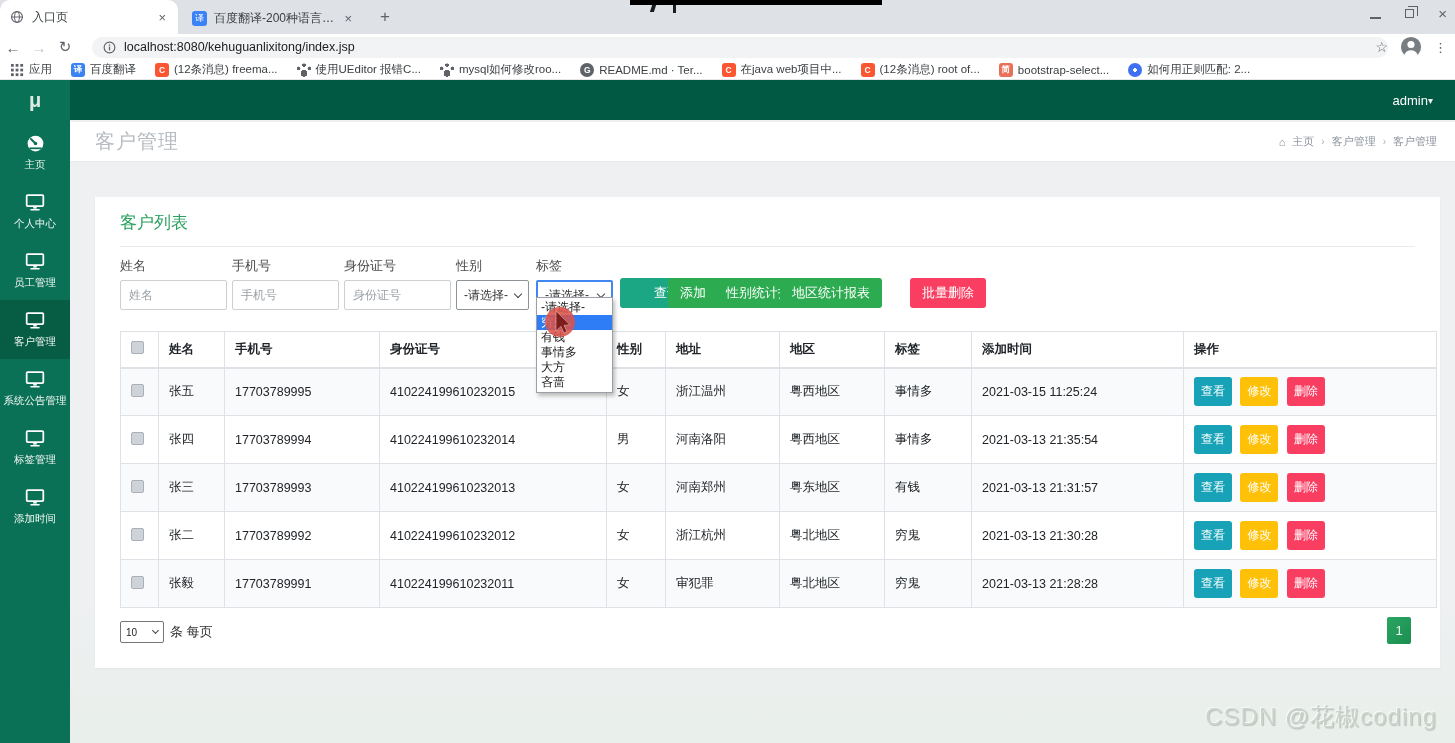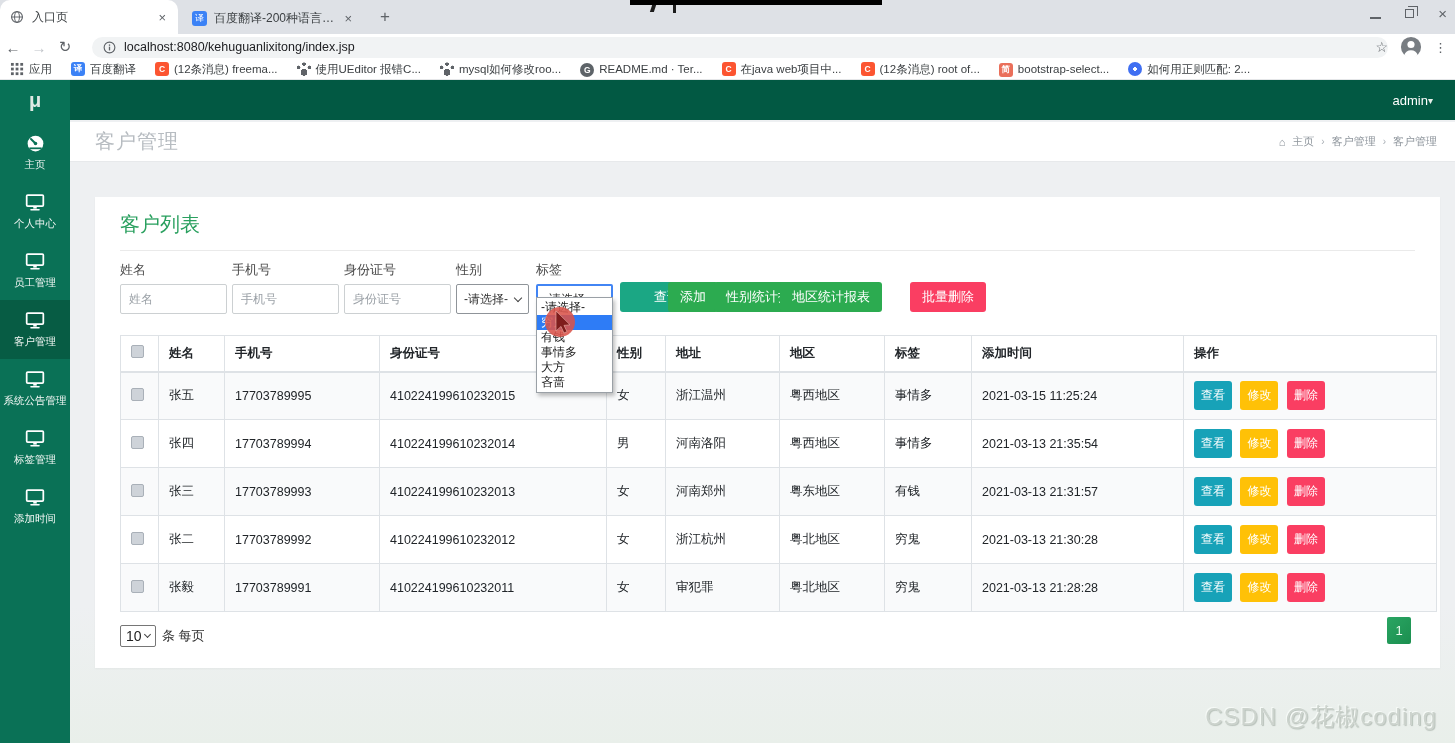--- a/index.html
+++ b/index.html
@@ -34,21 +34,21 @@
   .nav-ic.disabled { color:#c0c4c9; }
   .omnibox { position:absolute; left:92px; top:2.5px; width:1296px; height:21px; border-radius:11px;
     background:#f1f3f4; display:flex; align-items:center; gap:8px; padding:0 11px; }
   .url { font-size:12.5px; color:#202124; }
   .tb-right { position:absolute; right:8px; top:0; height:26px; display:flex; align-items:center; gap:12px; }
   .star { font-size:14px; color:#5f6368; }
   .dots { font-size:13px; color:#5f6368; letter-spacing:0; }
 
   .bookmarks { position:absolute; left:0; top:60px; width:1455px; height:20px; background:#fff;
     border-bottom:1px solid #e4e6e8; display:flex; align-items:center; padding:0 10px; }
-  .bm { display:flex; align-items:flex-start; gap:5px; margin-right:19px; font-size:11.5px; color:#3c4043; white-space:nowrap; }
+  .bm { display:flex; align-items:center; gap:5px; margin-right:19px; font-size:11.5px; color:#3c4043; white-space:nowrap; }
   .bm-ico { width:14px; height:14px; border-radius:3px; display:flex; align-items:center; justify-content:center;
     font-size:8.5px; font-weight:bold; color:#fff; flex:0 0 auto; }
   .bm-ico.icon-grid { background:transparent; border-radius:0;
     background-image:radial-gradient(circle,#5f6368 1.4px,transparent 1.6px); background-size:4.7px 4.7px; }
   .bm-ico.icon-translate { background:#3b82f6; }
   .bm-ico.icon-csdn { background:#fc5531; }
   .bm-ico.icon-paw { background:transparent;
     background-image:radial-gradient(circle at 50% 74%,#5f6368 3.3px,transparent 3.5px),
       radial-gradient(circle at 12% 38%,#5f6368 1.7px,transparent 1.9px),
       radial-gradient(circle at 50% 16%,#5f6368 1.7px,transparent 1.9px),
@@ -80,21 +80,21 @@
   .content { position:absolute; left:70px; top:120px; width:1385px; height:623px;
     background:linear-gradient(to bottom,#eef0f2 0%,#eef0f2 78%,#e9efea 100%); }
   .page-header { position:absolute; left:0; top:2px; width:1385px; height:40px; background:#fff;
     border-bottom:1px solid #e7e9eb; display:flex; align-items:center; }
   .page-title { margin-left:25px; font-size:20px; color:#b7bcc1; letter-spacing:1px; }
   .breadcrumb { position:absolute; right:18px; font-size:11px; color:#8e959c; display:flex; gap:7px; align-items:center; }
   .crumb-sep { color:#aab0b6; font-size:10px; }
 
   .panel { position:absolute; left:25px; top:77px; width:1345px; height:471px; background:#fff;
     box-shadow:0 1px 2px rgba(0,0,0,.04); }
-  .panel-title { margin:14px 25px 0; font-size:20px; color:#2aa05f; padding-bottom:12px; border-bottom:1px solid #eaeaea;font-family:Liberation Mono, monospace; }
+  .panel-title { margin:14px 25px 0; font-size:17px; color:#2aa05f; padding-bottom:12px; border-bottom:1px solid #eaeaea;font-family:Liberation Mono, monospace; }
 
   .filter-row { position:relative; margin:10px 25px 0; height:64px; }
   .f-field { position:absolute; top:0; }
   .f-label { font-size:13px; color:#4a4a4a; margin-bottom:5px; }
   .f-input { width:107px; height:30px; border:1px solid #ccd0d2; border-radius:2px; padding:0 8px;
     font-size:12px; color:#333; font-family:inherit; }
   .f-input::placeholder { color:#9aa0a6; }
   .f-select { height:30px; border:1px solid #8f9499; border-radius:2px; background:#fff;
     display:flex; align-items:center; justify-content:space-between; padding:0 7px; font-size:12px; color:#333; }
   .f-select.focused { border:2px solid #4285f4; }
@@ -114,22 +114,22 @@
   .customer tbody tr:nth-child(odd) { background:#f9fafb; }
   .cb { width:13px; height:13px; background:#ced3d9; border:1px solid #a9b0b8; border-radius:2px; display:inline-block; }
   .col-cb { text-align:center; }
   .act-btn { display:inline-block; border:none; border-radius:3px; color:#fff; font-size:12px;
     padding:6px 7px; margin-right:5px; font-family:inherit; cursor:pointer; }
   .btn-view { background:#17a2b8; }
   .btn-edit { background:#ffc107; }
   .btn-del  { background:#fa3e62; }
 
   .pager-row { margin:13px 25px 0; display:flex; align-items:center; gap:6px; font-size:13px; color:#333; }
-  .pagesize { width:36px; height:22px; border:1px solid #767676; border-radius:2px; background:#fff;
-    display:flex; align-items:center; justify-content:space-between; padding:0 5px; font-size:14px; color:#222; }
+  .pagesize { width:44px; height:22px; border:1px solid #767676; border-radius:2px; background:#fff;
+    display:flex; align-items:center; justify-content:space-between; padding:0 5px; font-size:10px; color:#222; }
   .pagesize .chev { width:5px; height:5px; }
   .page-one { position:absolute; right:29px; top:420px; width:24px; height:27px; border:none; border-radius:2px;
     background:linear-gradient(135deg,#2aa563,#1b8f4f); color:#eafbef; font-size:13px; font-family:inherit; }
 
   
   .tag-dropdown { position:absolute; left:536px; top:297px; width:77px; background:#fff;
     border:1px solid #9aa0a6; box-shadow:2px 3px 4px rgba(0,0,0,.25); z-index:40; padding:2px 0; }
   .dd-opt { font-size:12px; color:#222; line-height:15px; padding:0 4px; white-space:nowrap; }
   .dd-opt.highlighted { background:#2e7cf6; color:#fff; }
 

